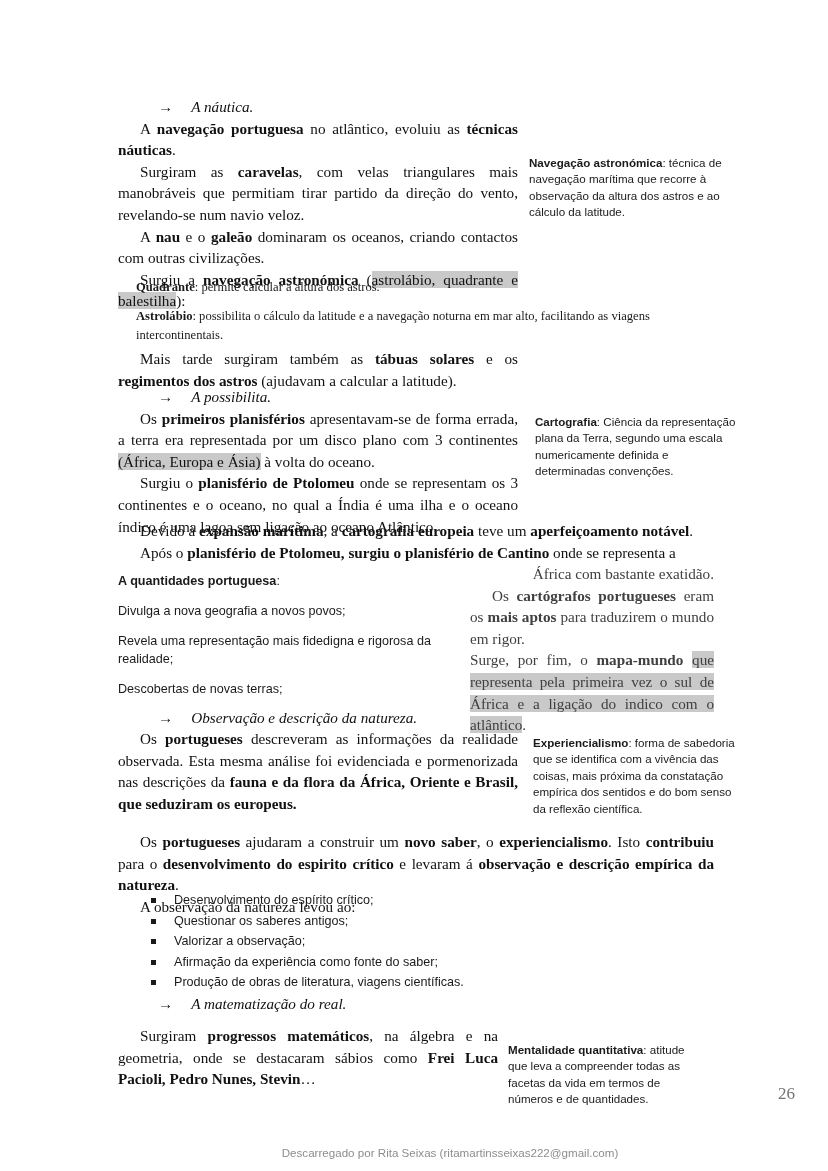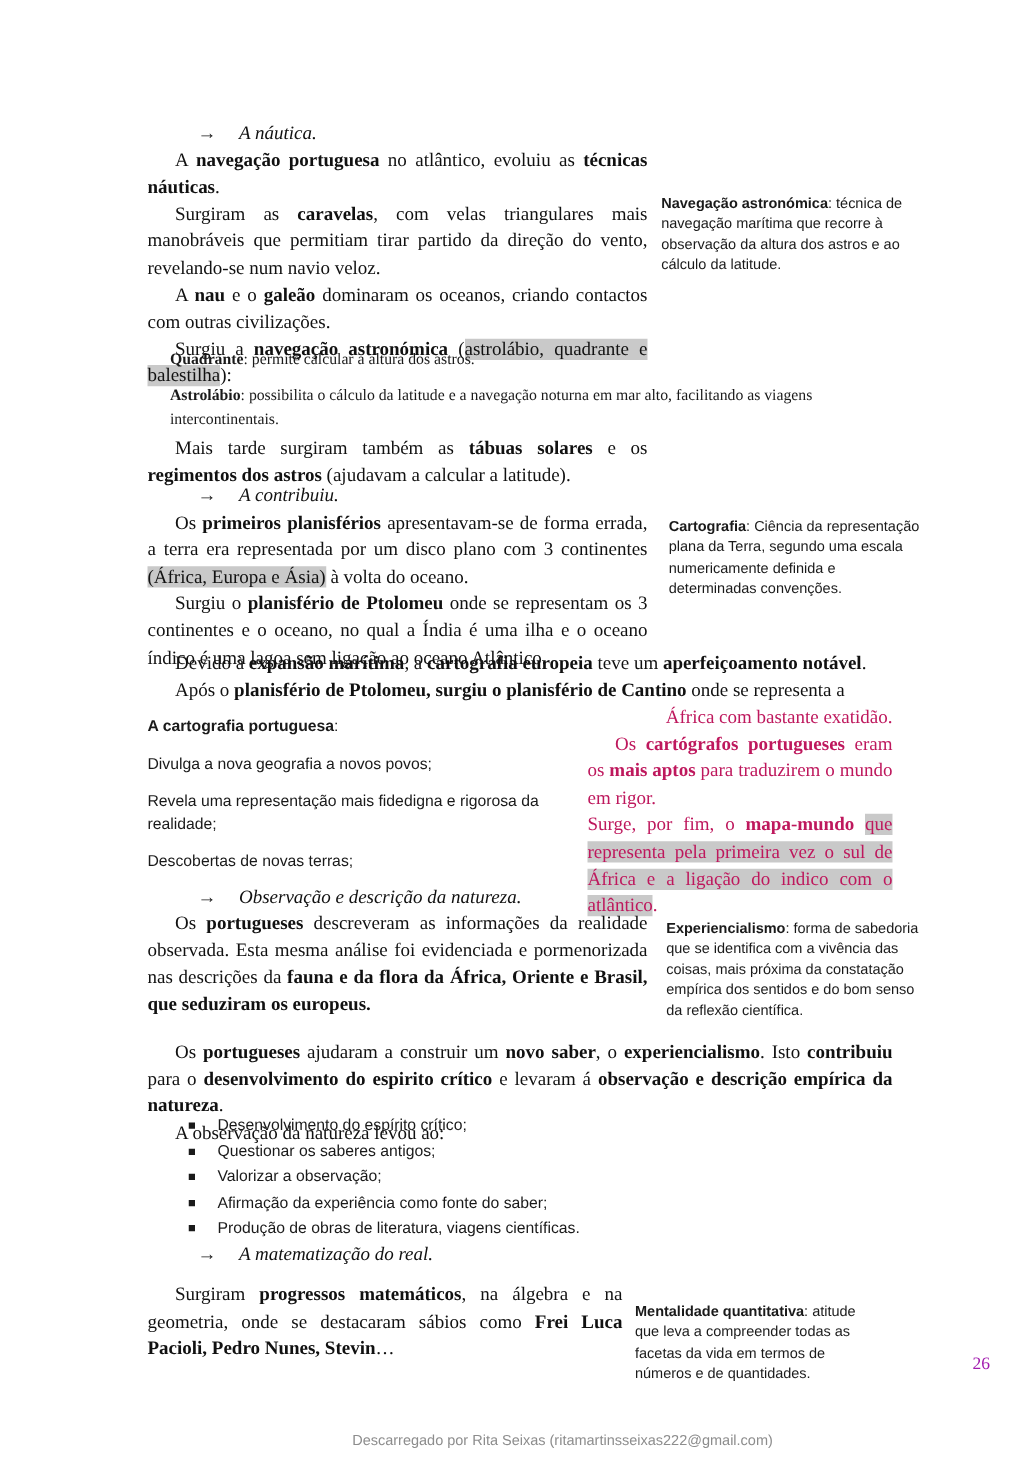--- a/index.html
+++ b/index.html
@@ -93,21 +93,21 @@
 
   
   .col-right {
     position: absolute;
     left: 470px;
     width: 244px;
     font-family: "Liberation Serif", "DejaVu Serif", serif;
     font-size: 15.2px;
     line-height: 21.6px;
     text-align: justify;
-    color: #be185d;
+    color: #404040;
   }
   .col-right p { margin: 0; text-indent: 22px; }
   .col-right p.cont { text-indent: 0; text-align: right; }
 
   
   .bullets {
     position: absolute;
     left: 148px;
     width: 480px;
     font-family: "Liberation Sans", "DejaVu Sans", sans-serif;
@@ -131,22 +131,22 @@
     height: 5px;
     background: #1a1a1a;
   }
 
   .pagenum {
     position: absolute;
     right: 10px;
     top: 1084px;
     width: 40px;
     font-family: "Liberation Serif", "DejaVu Serif", serif;
-    font-size: 14px;
-    color: #a21caf;
+    font-size: 17px;
+    color: #737373;
     overflow: hidden;
     white-space: nowrap;
   }
   .footer {
     position: absolute;
     left: 0;
     top: 1146px;
     width: 828px;
     text-align: center;
     font-family: "Liberation Sans", "DejaVu Sans", sans-serif;
@@ -175,42 +175,42 @@
   <div class="defblock" style="top:278px;">
     <p><b>Quadrante</b><span>: permite calcular a altura dos astros.</span></p>
     <p><b>Astrolábio</b><span>: possibilita o cálculo da latitude e a navegação noturna em mar alto, facilitando as viagens intercontinentais.</span></p>
   </div>
 
   <div class="col-left serif" style="top:348px;">
     <p class="t"><span>Mais tarde surgiram também as </span><b>tábuas solares</b><span> e os </span><b>regimentos dos astros</b><span> (ajudavam a calcular a latitude).</span></p>
   </div>
 
   <div class="col-left serif" style="top:386px;">
-    <div class="arrow-line"><span class="ar">→</span><span>A contribuiu.</span></div>
+    <div class="arrow-line"><span class="ar">→</span><span>A possibilita.</span></div>
     <p class="t"><span>Os </span><b>primeiros planisférios</b><span> apresentavam-se de forma errada, a terra era representada por um disco plano com 3 continentes </span><span class="hl">(África, Europa e Ásia)</span><span> à volta do oceano.</span></p>
     <p class="t"><span>Surgiu o </span><b>planisfério de Ptolomeu</b><span> onde se representam os 3 continentes e o oceano, no qual a Índia é uma ilha e o oceano índico é uma lagoa sem ligação ao oceano Atlântico.</span></p>
   </div>
 
   <div class="note" style="left:535px; top:414px;">
     <b>Cartografia</b><span>: Ciência da representação plana da Terra, segundo uma escala numericamente definida e determinadas convenções.</span>
   </div>
 
   <div class="full serif" style="top:520px;">
     <p class="t"><span>Devido à </span><b>expansão marítima</b><span>, a </span><b>cartografia europeia</b><span> teve um </span><b>aperfeiçoamento notável</b><span>.</span></p>
     <p class="t"><span>Após o </span><b>planisfério de Ptolomeu, surgiu o planisfério de Cantino</b><span> onde se representa a</span></p>
   </div>
 
   <div class="col-right" style="top:563px;">
     <p class="cont">África com bastante exatidão.</p>
     <p><span>Os </span><b>cartógrafos portugueses</b><span> eram os </span><b>mais aptos</b><span> para traduzirem o mundo em rigor.</span></p>
     <p class="cont" style="text-align:justify;"><span>Surge, por fim, o </span><b>mapa-mundo</b><span> </span><span class="hl">que representa pela primeira vez o sul de África e a ligação do indico com o atlântico</span><span>.</span></p>
   </div>
 
   <div class="sanslist" style="top:572px;">
-    <p><b>A cartografia portuguesa</b><span>:</span></p>
+    <p><b>A quantidades portuguesa</b><span>:</span></p>
     <p>Divulga a nova geografia a novos povos;</p>
     <p>Revela uma representação mais fidedigna e rigorosa da realidade;</p>
     <p>Descobertas de novas terras;</p>
   </div>
 
   <div class="full serif" style="top:707px;">
     <div class="arrow-line" style="padding-left:40px;"><span class="ar">→</span><span>Observação e descrição da natureza.</span></div>
   </div>
 
   <div class="col-left serif" style="top:728px;">

